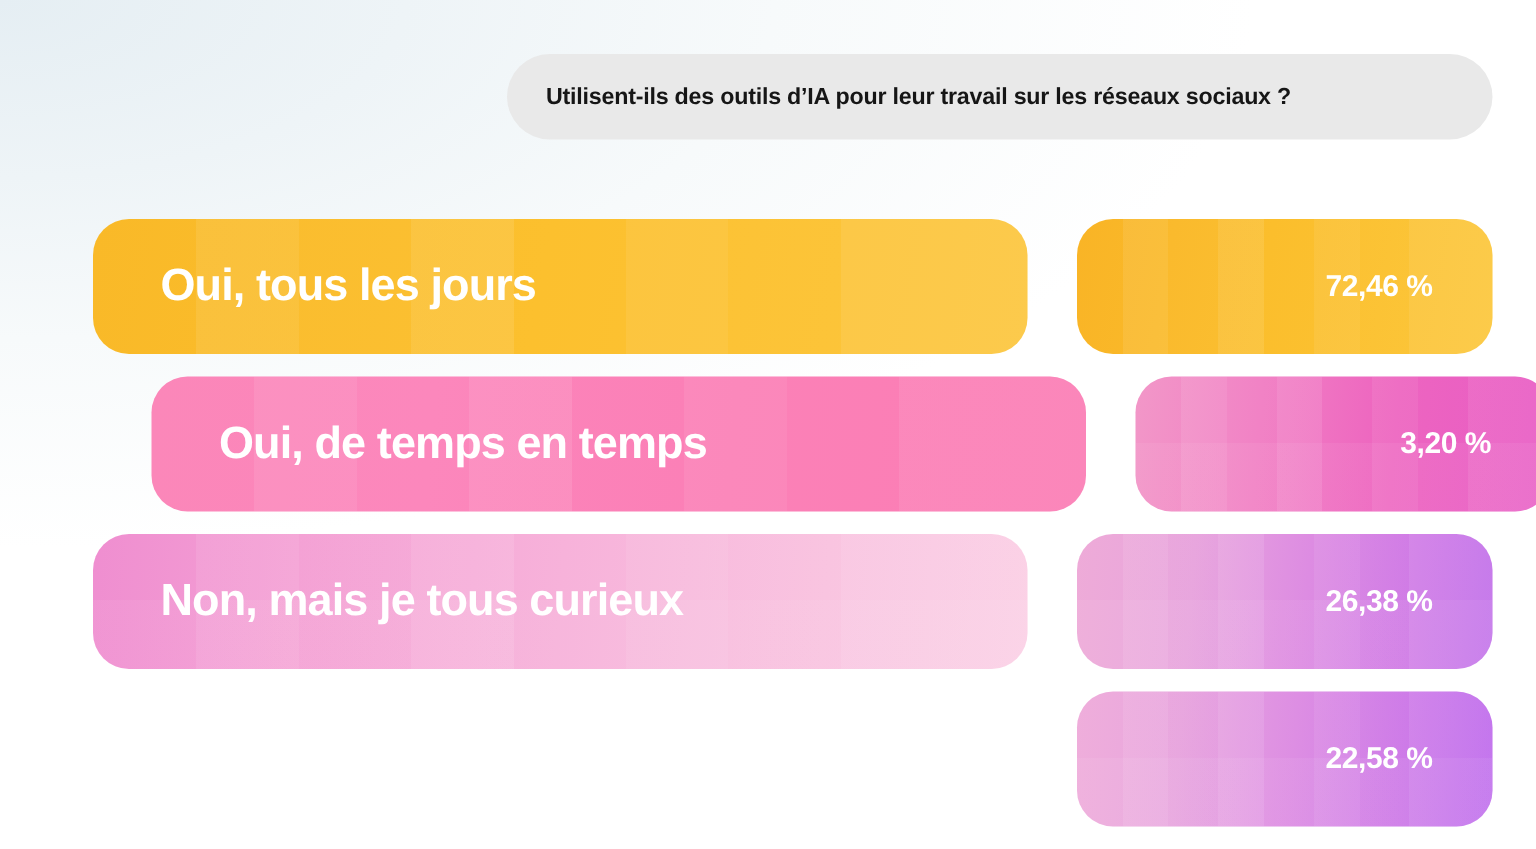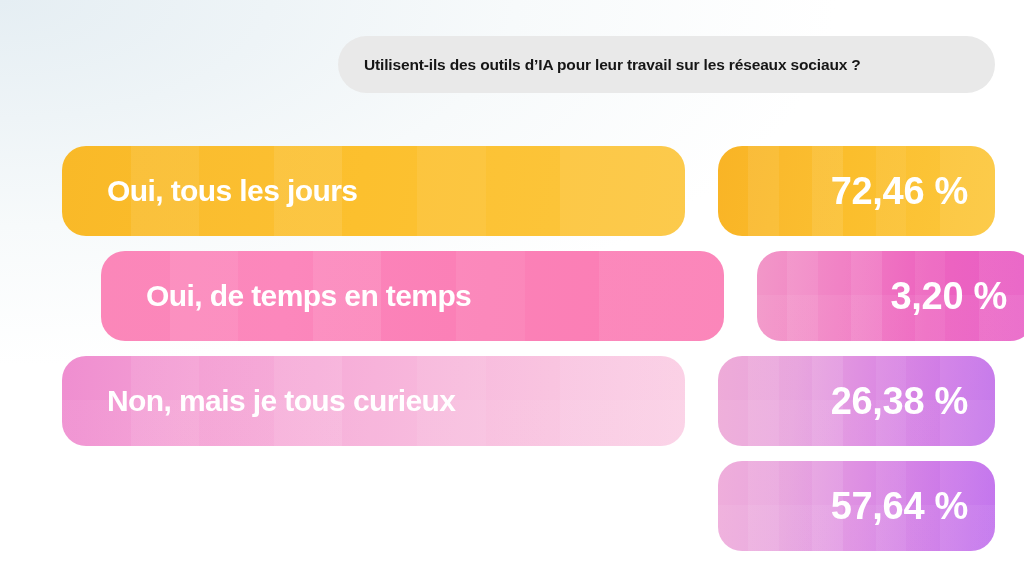--- a/index.html
+++ b/index.html
@@ -94,22 +94,22 @@
     border-radius:24px;
     display:flex;
     align-items:center;
     justify-content:flex-end;
     overflow:hidden;
   }
 
   .chip-value {
     position:relative;
     z-index:2;
-    padding-right:27px;
-    font-size:38px;
+    padding-right:40px;
+    font-size:20px;
     font-weight:bold;
     color:#ffffff;
     letter-spacing:-0.3px;
     white-space:nowrap;
   }
 
   
   .bands {
     position:absolute;
     inset:0;
@@ -205,17 +205,17 @@
     </div>
     <div class="chip" id="chip-2">
       <span class="bands horiz"></span>
       <span class="chip-value">26,38 %</span>
     </div>
   </div>
 
   <div class="row" id="row-3">
     <div class="chip" id="chip-3">
       <span class="bands horiz"></span>
-      <span class="chip-value">57,64 %</span>
+      <span class="chip-value">22,58 %</span>
     </div>
   </div>
 
 </div>
 
 </body></html>

